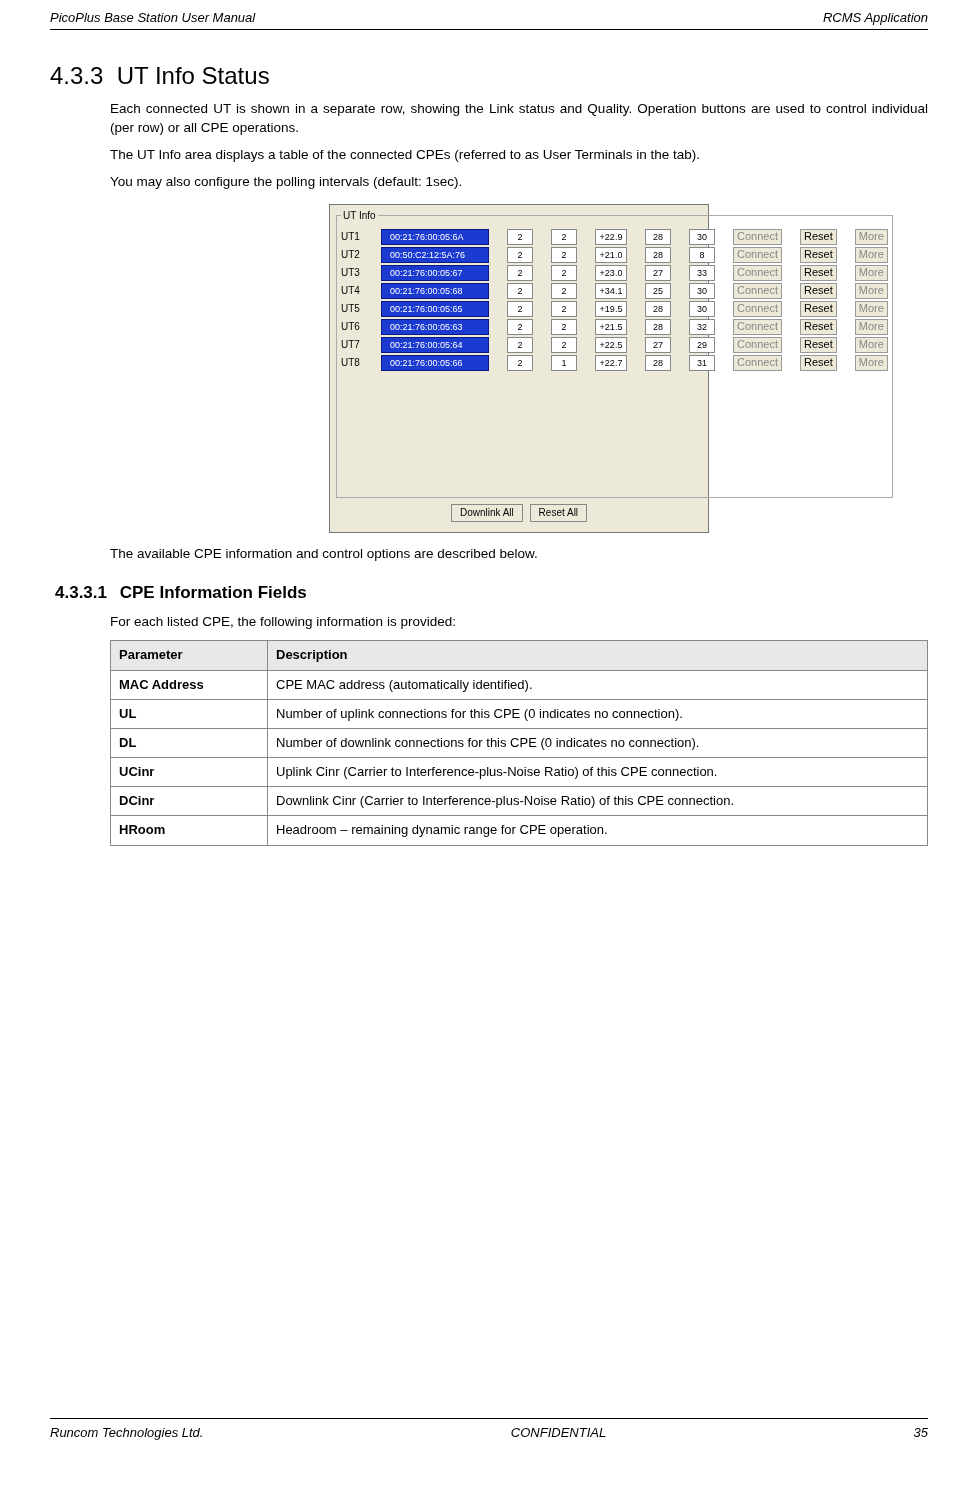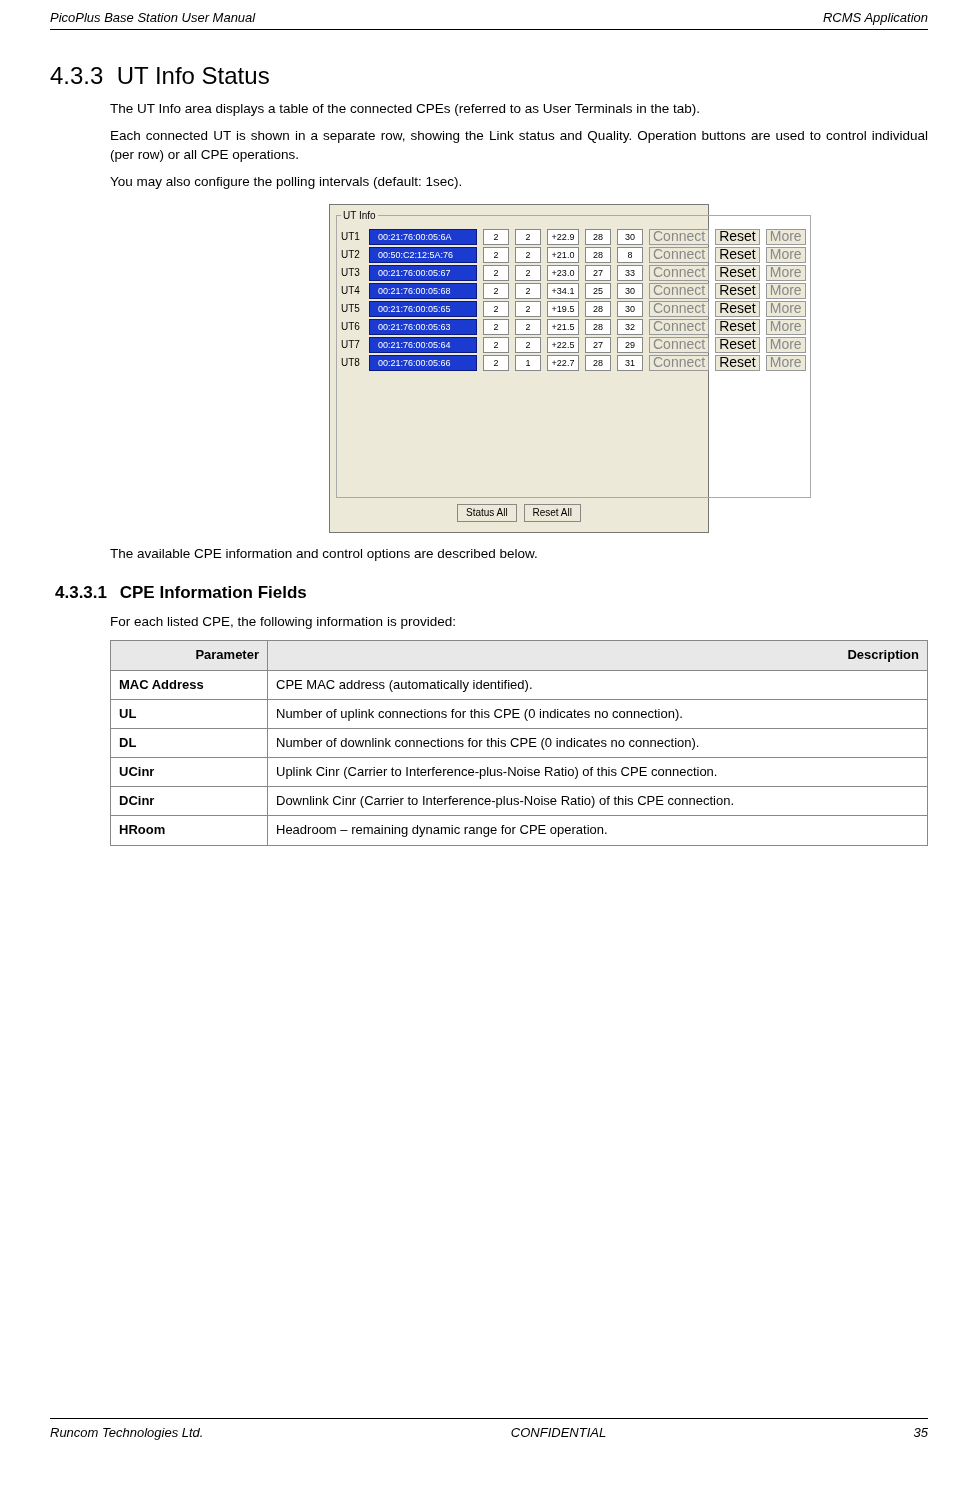--- a/index.html
+++ b/index.html
@@ -88,34 +88,34 @@
   .fig .head-row .connected {
     color: #0018d0; font-weight: bold; width: 95px;
   }
   .fig .col-lbl { width: 24px; text-align: center; }
   .fig .pollbox {
     margin-left: auto; display: flex; align-items: center; gap: 2px;
     font-size: 9px;
   }
   .fig .pollbox input[type="checkbox"]{ margin:0; }
   .fig .spin { width: 20px; height: 14px; background:#fff; border:1px solid #888; }
-  .fig .ut-row { display: flex; align-items: center; gap: 6px; margin-bottom: 2px; }
+  .fig .ut-row { display: flex; align-items: center; gap: 18px; margin-bottom: 2px; }
   .fig .ut-id { width: 22px; font-size: 10px; }
   .fig .mac {
     width: 90px; height: 14px; line-height: 14px;
     background: #1a3ad0; color: #fff; font-size: 9px;
     padding: 0 8px; overflow: hidden; white-space: nowrap;
     border: 1px solid #0a1a80;
   }
   .fig .cell {
     width: 24px; height: 14px; line-height: 14px; text-align: center;
     background: #fff; border: 1px solid #888; font-size: 9px;
   }
   .fig .btn-s {
-    height: 14px; line-height: 12px; font-size: 14px;
+    height: 14px; line-height: 12px; font-size: 11px;
     background: #ece9d8; border: 1px solid #999;
     padding: 0 3px; color: #888;
   }
   .fig .btn-s.active { color: #000; }
   .fig .blank { height: 120px; }
   .fig .bottom-btns { text-align: center; margin-top: 6px; }
   .fig .bottom-btns .bbtn {
     display: inline-block; padding: 1px 8px; font-size: 10px;
     background: #ece9d8; border: 1px solid #888; margin: 0 2px;
   }
@@ -128,21 +128,20 @@
   }
   table.param th, table.param td {
     border: 1px solid #888;
     padding: 5px 8px;
     text-align: left;
     vertical-align: top;
   }
   table.param th {
     background: #e8e8e8;
     font-weight: bold;
-    text-align: right;
   }
   table.param td.pname {
     width: 140px;
     font-weight: bold;
   }
 </style>
 </head>
 <body>
 
 <div class="page">
@@ -151,22 +150,22 @@
     <span>PicoPlus Base Station User Manual</span>
     <span>RCMS Application</span>
   </div>
 
   <h1 class="section">
     <span class="num">4.3.3</span>
     <span>UT Info Status</span>
   </h1>
 
   <div class="body-text">
+    <p class="para">Each connected UT is shown in a separate row, showing the Link status and Quality. Operation buttons are used to control individual (per row) or all CPE operations.</p>
     <p class="para">The UT Info area displays a table of the connected CPEs (referred to as User Terminals in the tab).</p>
-    <p class="para">Each connected UT is shown in a separate row, showing the Link status and Quality. Operation buttons are used to control individual (per row) or all CPE operations.</p>
     <p class="para">You may also configure the polling intervals (default: 1sec).</p>
 
     <div class="fig-wrap">
       <div class="fig">
         <fieldset>
           <legend>UT Info</legend>
           <div id="ut-rows">
               <div class="ut-row">
                 <span class="ut-id">UT1</span>
                 <span class="mac">00:21:76:00:05:6A</span>
@@ -260,21 +259,21 @@
                 <span class="cell" style="width:24px">28</span>
                 <span class="cell" style="width:24px">31</span>
                 <span class="btn-s">Connect</span>
                 <span class="btn-s active">Reset</span>
                 <span class="btn-s">More</span>
               </div>
             </div>
           <div class="blank"></div>
         </fieldset>
         <div class="bottom-btns">
-          <span class="bbtn">Status All</span>
+          <span class="bbtn">Downlink All</span>
           <span class="bbtn">Reset All</span>
         </div>
       </div>
     </div>
 
     <p class="para">The available CPE information and control options are described below.</p>
   </div>
 
   <h2 class="subsection">
     <span class="num">4.3.3.1</span>

